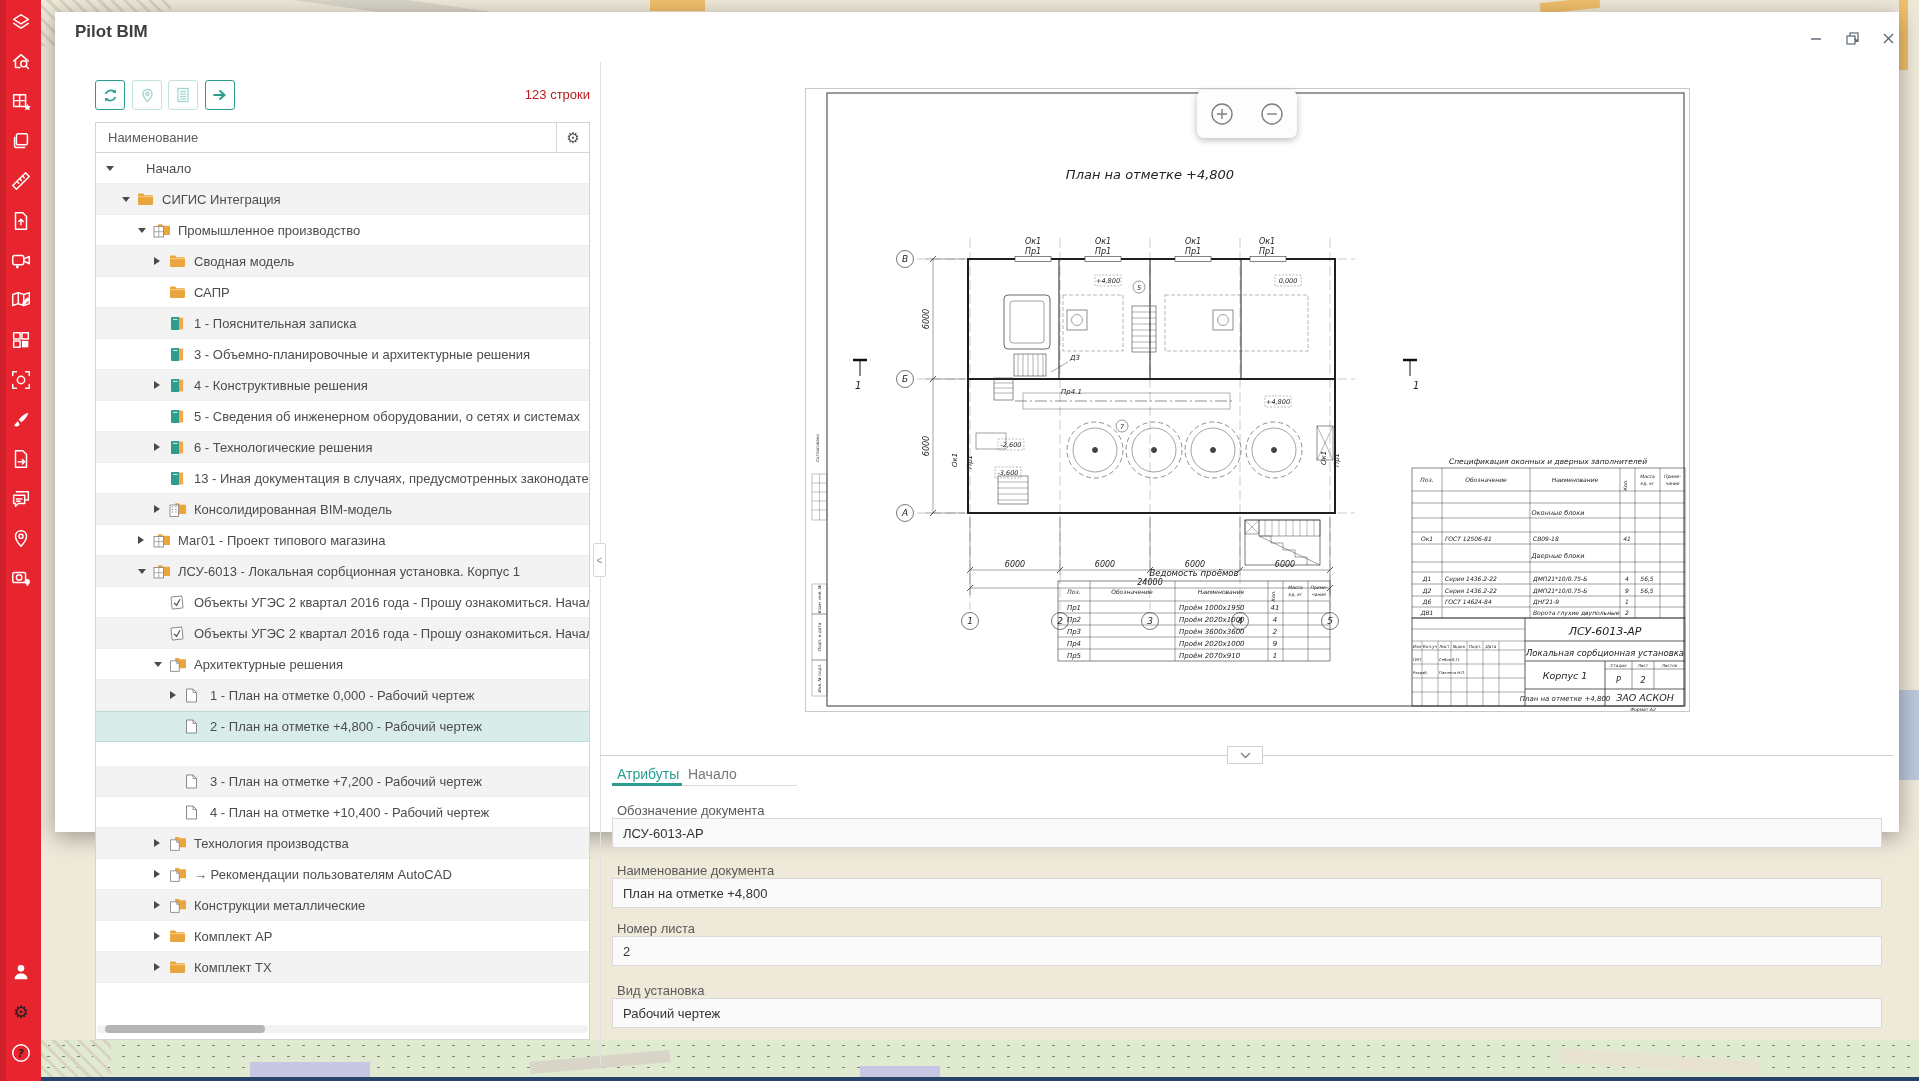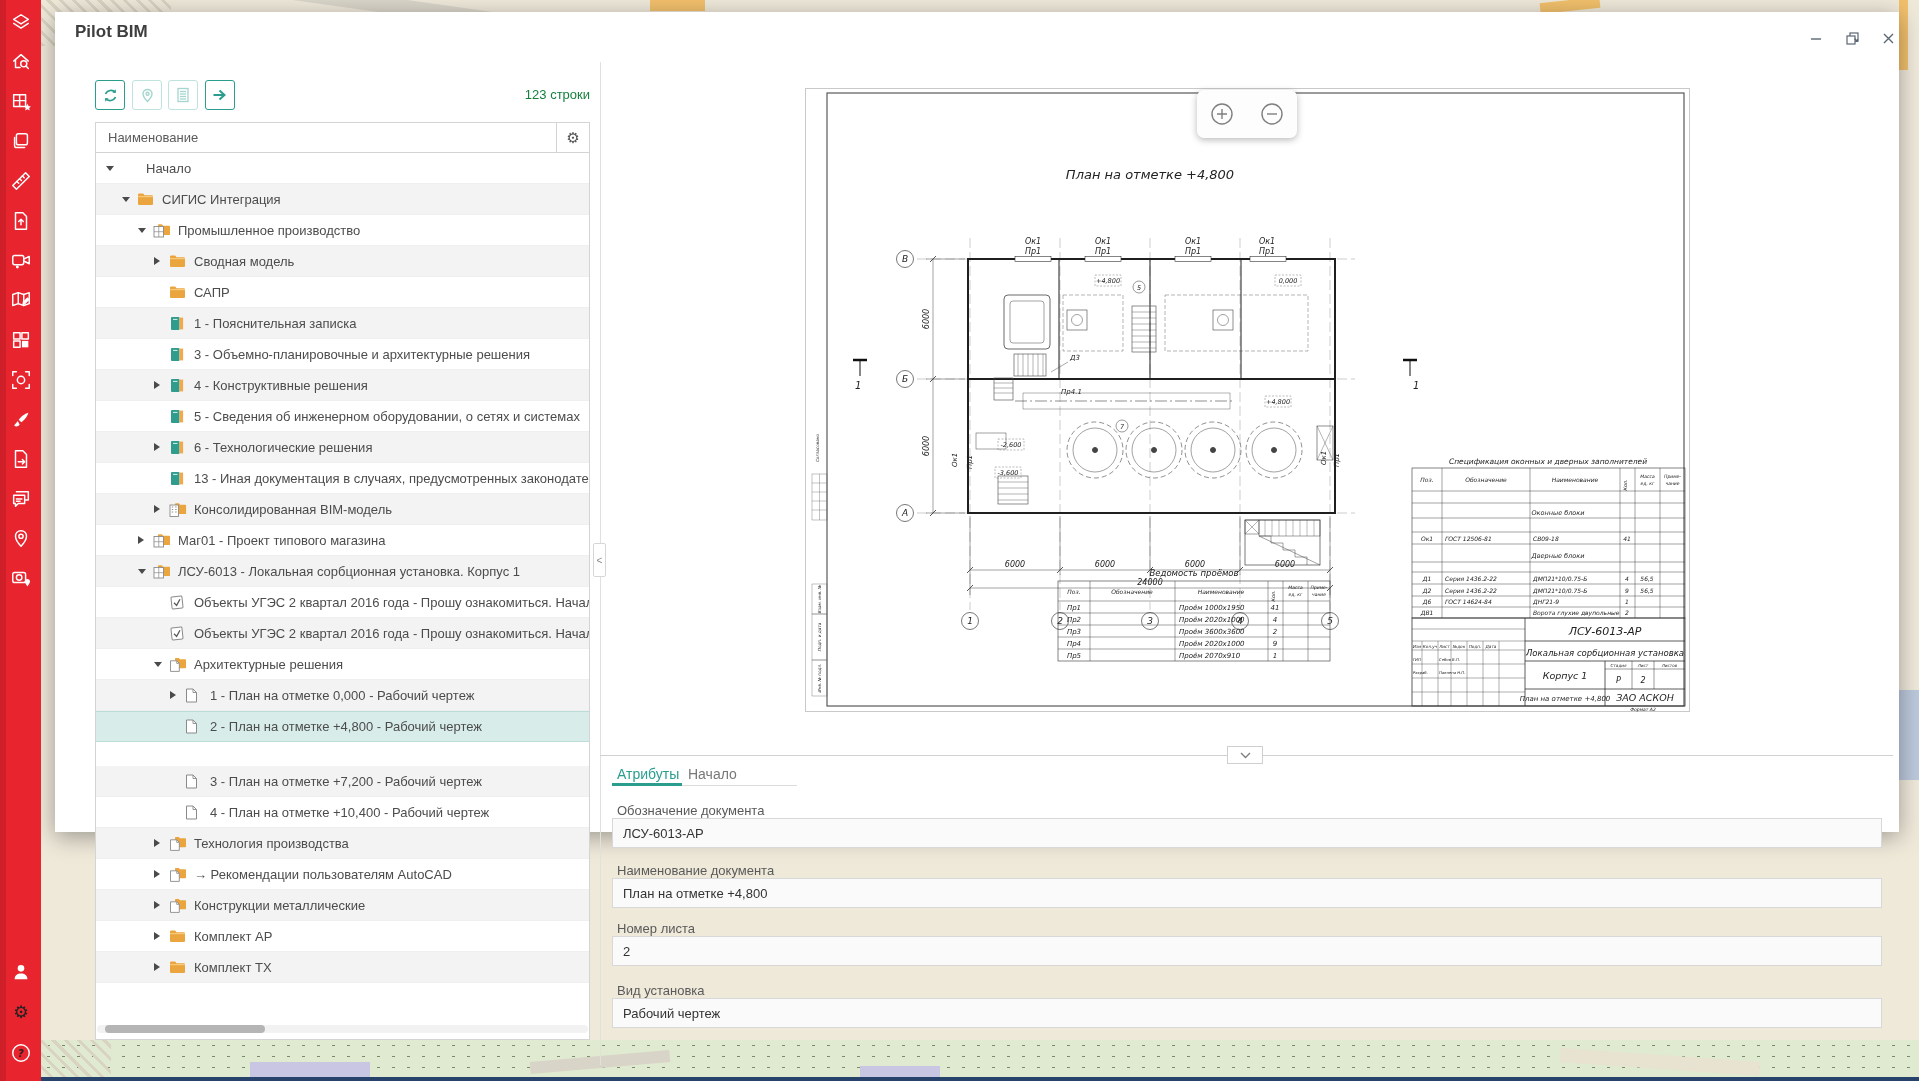--- a/index.html
+++ b/index.html
@@ -22,21 +22,21 @@
   
   #app-window{left:55px;top:12px;width:1844px;height:820px;background:#fff;z-index:5;
     box-shadow:0 5px 22px rgba(0,0,0,.35);}
   #app-title{left:20px;top:10px;font-size:17px;font-weight:bold;color:#3e3e3e;}
   .winbtn{top:16px;width:26px;height:20px;display:flex;align-items:center;justify-content:center;color:#5a6672;cursor:pointer;}
 
   
   .tbtn{top:68px;width:30px;height:30px;border-radius:3px;background:#fff;display:flex;align-items:center;justify-content:center;cursor:pointer;}
   .tbtn.on{border:1px solid #2a9d8f;color:#2a9d8f;}
   .tbtn.off{border:1px solid #bfe3df;color:#a4d6cf;}
-  #row-count{top:75px;width:120px;left:415px;text-align:right;font-size:13px;color:#15803d;}
+  #row-count{top:75px;width:120px;left:415px;text-align:right;font-size:13px;color:#b91c1c;}
   #tree-box{left:40px;top:110px;width:495px;height:918px;border:1px solid #d4d4d4;background:#fff;}
   #tree-head{position:absolute;left:0;top:0;width:100%;height:30px;border-bottom:1px solid #d4d4d4;}
   #tree-head .lbl{position:absolute;left:12px;top:7px;font-size:13px;color:#5a5a5a;}
   #gear-cell{position:absolute;right:0;top:0;width:33px;height:29px;border-left:1px solid #d4d4d4;
     display:flex;align-items:center;justify-content:center;font-size:15px;color:#555;cursor:pointer;}
   #tree-rows{position:absolute;left:0;top:30px;width:100%;height:856px;overflow:hidden;}
   .trow{height:31px;display:flex;align-items:center;font-size:13px;color:#4c4c4c;white-space:nowrap;overflow:hidden;cursor:pointer;border-bottom:1px solid #efefef;}
   .trow.alt{background:#f3f3f3;}
   .trow.sel{background:#d8edea;border-top:1px solid #bcdcd8;border-bottom:1px solid #bcdcd8;}
   .arrbox{width:15px;flex:0 0 15px;display:flex;align-items:center;}

